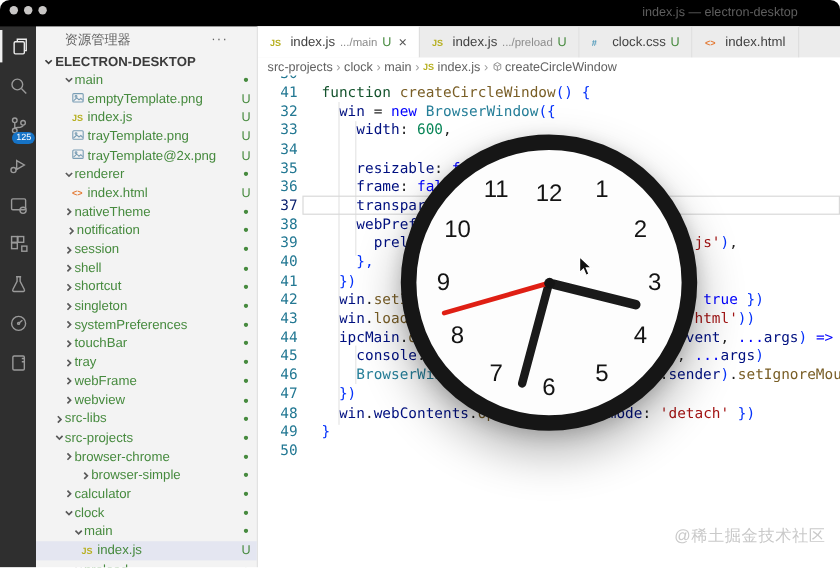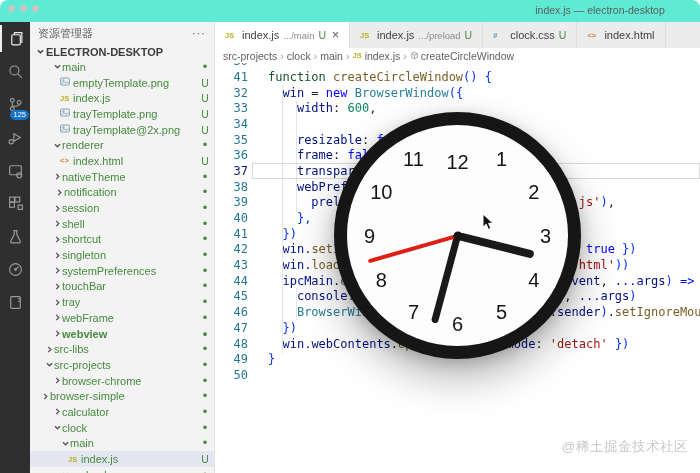--- a/index.html
+++ b/index.html
@@ -3,21 +3,21 @@
 <meta charset="utf-8">
 <style>
   * { margin:0; padding:0; box-sizing:border-box; }
   html,body { background:#ffffff; }
   body { font-family:"Liberation Sans","DejaVu Sans",sans-serif; }
   .frame { position:relative; width:700px; height:473px; overflow:hidden;
            border-radius:8px 8px 0 0; background:#fff; }
 
   
   .titlebar { position:absolute; left:0; top:0; width:700px; height:40px;
-              background:#5eead4; border-bottom:1px solid #d2d2d2; }
+              background:#000000; border-bottom:1px solid #d2d2d2; }
   .traffic { position:absolute; top:5px; width:7px; height:7px; border-radius:50%;
              background:#c8c6c5; }
   .t1{left:8px}.t2{left:20px}.t3{left:32px}
   .win-title { position:absolute; left:440px; top:4px; width:320px; text-align:center;
                font-size:10.5px; color:#5f5f5f; }
 
   
   .activitybar { position:absolute; left:0; top:22px; width:30px; height:451px;
                  background:#2f2f2f; }
   .ab-item { position:relative; width:30px; height:33px; display:flex;
@@ -27,21 +27,21 @@
   .ab-item.active svg { stroke:#ececec; }
   .ab-item.active::before { content:""; position:absolute; left:0; top:3px;
              width:2px; height:27px; background:#efefef; }
   .ab-badge { position:absolute; right:1px; bottom:1px; background:#1673c6; color:#fff;
               font-size:7.5px; line-height:10px; padding:0 3px; border-radius:6px; }
 
   
   .sidebar { position:absolute; left:30px; top:22px; width:185px; height:451px;
              background:#f3f3f3; border-right:1px solid #e2e2e2; }
   .sb-title { position:absolute; left:0; top:0; width:100%; height:22px;
-              display:flex; align-items:center; padding:0 8px; }
+              display:flex; align-items:center; padding:0 24px; }
   .sb-title-label { font-size:11px; color:#616161; flex:1; }
   .sb-actions { font-size:11px; color:#616161; letter-spacing:1px; }
   .sb-section { position:absolute; left:0; top:22px; width:100%; height:15px;
                 display:flex; align-items:center; font-size:11px; font-weight:bold;
                 color:#3b3b3b; padding-left:4px; }
   .sb-tree { position:absolute; left:0; top:37px; width:100%; }
   .tree-row { height:15.7px; display:flex; align-items:center; font-size:11px;
               color:#468a3e; white-space:nowrap; }
   .tree-row.selected { background:#e4e6f1; }
   .tree-row .chev { width:10px; display:inline-flex; justify-content:center; flex:none; }
@@ -333,21 +333,21 @@
         </div>
         <div class="tree-row" style="padding-left: 22px;">
           <span class="chev">
             <svg viewBox="0 0 8 8">
               <polyline points="2.5,1 5.5,4 2.5,7"></polyline>
             </svg>
           </span>
           <span class="label">webFrame</span>
           <span class="badge dot">•</span>
         </div>
-        <div class="tree-row" style="padding-left: 22px; font-weight: bold;">
+        <div class="tree-row" style="padding-left: 22px;">
           <span class="chev">
             <svg viewBox="0 0 8 8">
               <polyline points="2.5,1 5.5,4 2.5,7"></polyline>
             </svg>
           </span>
           <span class="label">webview</span>
           <span class="badge dot">•</span>
         </div>
         <div class="tree-row" style="padding-left: 14px;">
           <span class="chev">
@@ -369,21 +369,21 @@
         </div>
         <div class="tree-row" style="padding-left: 22px;">
           <span class="chev">
             <svg viewBox="0 0 8 8">
               <polyline points="2.5,1 5.5,4 2.5,7"></polyline>
             </svg>
           </span>
           <span class="label">browser-chrome</span>
           <span class="badge dot">•</span>
         </div>
-        <div class="tree-row" style="padding-left: 10px;">
+        <div class="tree-row" style="padding-left: 36px;">
           <span class="chev">
             <svg viewBox="0 0 8 8">
               <polyline points="2.5,1 5.5,4 2.5,7"></polyline>
             </svg>
           </span>
           <span class="label">browser-simple</span>
           <span class="badge dot">•</span>
         </div>
         <div class="tree-row" style="padding-left: 22px;">
           <span class="chev">

